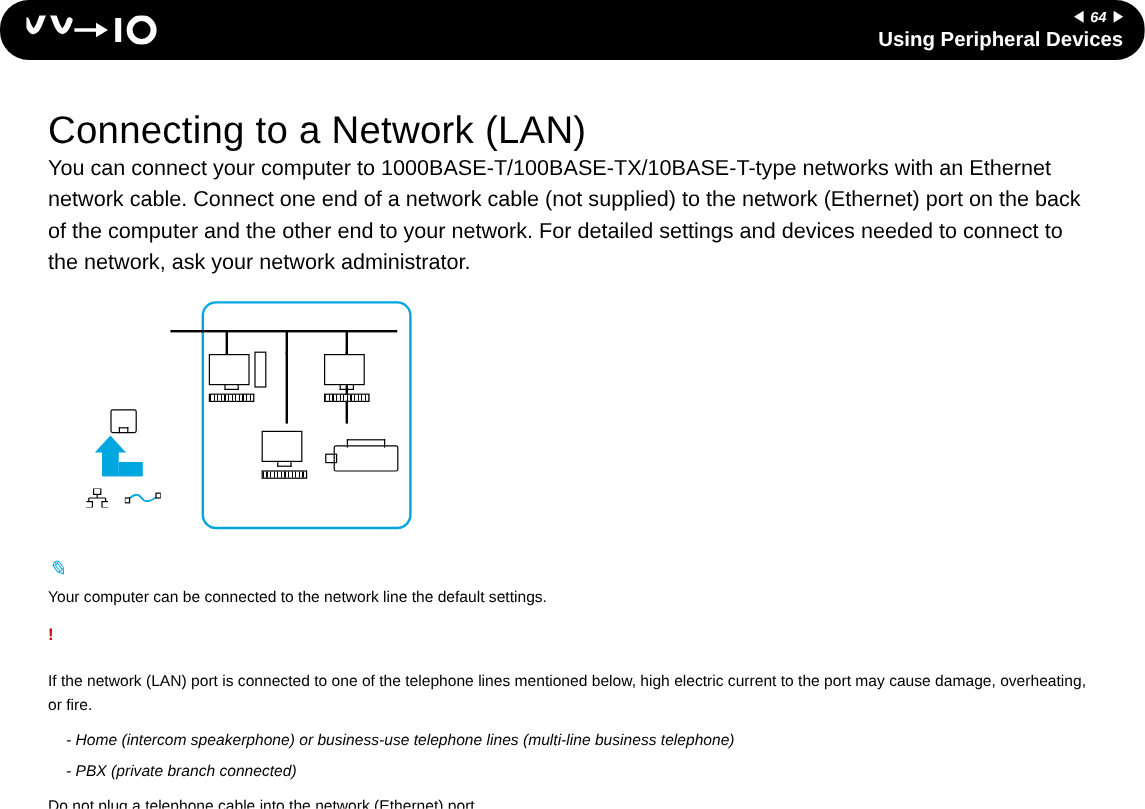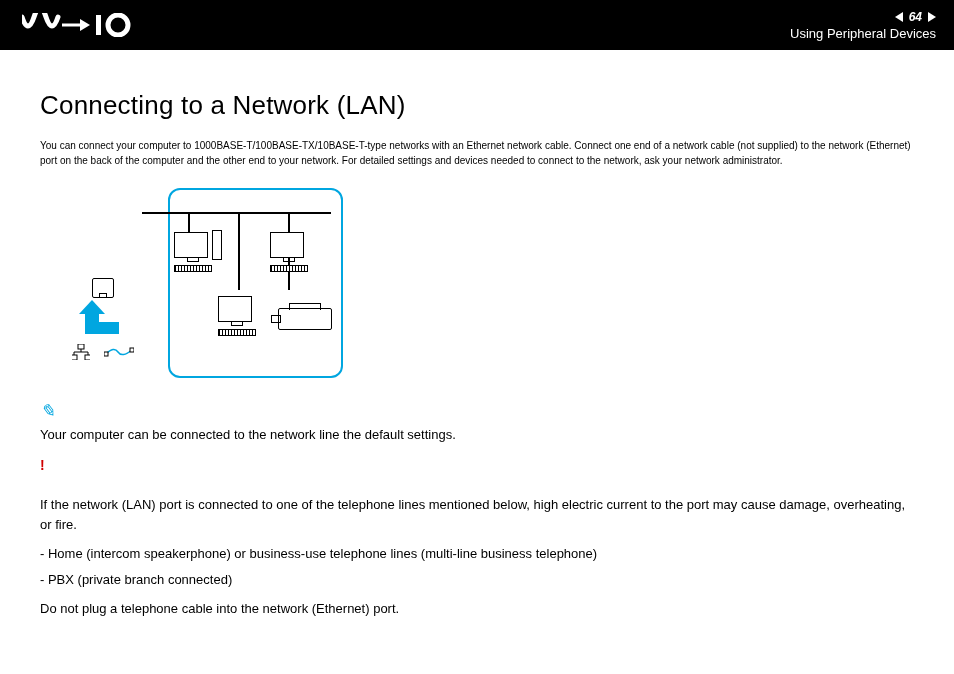--- a/index.html
+++ b/index.html
@@ -1,27 +1,27 @@
 <!DOCTYPE html>
 <html><head>
 <meta charset="utf-8">
 <style>
   * { margin: 0; padding: 0; box-sizing: border-box; }
   body { width: 954px; height: 674px; font-family: Arial, Helvetica, sans-serif; background: #fff; color: #000; }
-  .header { height: 50px; background: #000; color: #fff; display: flex; align-items: center; justify-content: space-between; padding: 0 18px 0 22px; }
+  .header { height: 50px; background: #000; color: #fff; display: flex; align-items: center; justify-content: space-between; padding: 0 18px 0 22px; border-radius: 24px; }
   .logo { display: flex; align-items: center; }
   .headright { display: flex; flex-direction: column; align-items: flex-end; font-size: 12px; }
   .pager { display: flex; align-items: center; gap: 6px; font-style: italic; font-weight: bold; margin-bottom: 2px; }
   .arrow { width: 0; height: 0; }
   .arrow-left { border-top: 5px solid transparent; border-bottom: 5px solid transparent; border-right: 8px solid #fff; }
   .arrow-right { border-top: 5px solid transparent; border-bottom: 5px solid transparent; border-left: 8px solid #fff; }
-  .section-title { font-weight: normal; font-size: 13px; }
+  .section-title { font-weight: bold; font-size: 17px; }
   .content { padding: 40px 40px 0 40px; }
-  h1 { font-weight: 400; font-size: 26px; margin-bottom: 18px; letter-spacing: 0.2px; }
-  .intro { font-size: 10px; line-height: 1.45; margin-bottom: 20px; }
+  h1 { font-weight: 400; font-size: 32px; letter-spacing: 0.2px; }
+  .intro { font-size: 18px; line-height: 1.45; margin-bottom: 20px; }
   .diagram-row { display: flex; align-items: flex-start; gap: 24px; margin: 10px 0 20px 32px; }
   .jack-col { display: flex; flex-direction: column; align-items: center; width: 62px; margin-top: 90px; }
   .jack { width: 22px; height: 20px; border: 1.8px solid #000; border-radius: 2px; position: relative; margin-bottom: 6px; }
   .jack::after { content: ""; position: absolute; bottom: -1px; left: 6px; width: 6px; height: 4px; border: 1.5px solid #000; border-bottom: none; }
   .up-arrow { width: 14px; height: 22px; background: #00a6e0; position: relative; margin: 2px 0 4px 0; }
   .up-arrow::before { content: ""; position: absolute; top: -12px; left: -6px; width: 0; height: 0; border-left: 13px solid transparent; border-right: 13px solid transparent; border-bottom: 14px solid #00a6e0; }
   .up-arrow::after { content: ""; position: absolute; bottom: 0; left: 14px; width: 20px; height: 12px; background: #00a6e0; }
   .net-icon { font-size: 11px; margin-right: auto; margin-top: -4px; }
   .net-icon-row { display:flex; align-items:flex-end; gap:6px; width:100%; justify-content:space-between; }
   .cable-sketch { font-size:16px; color:#000; }
@@ -33,21 +33,21 @@
   .mon::after { content:""; position:absolute; bottom:-5px; left:12px; width:10px; height:4px; border:1.5px solid #000; border-top:none; }
   .kb { width: 38px; height:7px; border:1.2px solid #000; margin-top:7px; background: repeating-linear-gradient(90deg,#000 0 1px,#fff 1px 3px); }
   .tower { width: 10px; height: 30px; border:1.5px solid #000; position:absolute; }
   .printer { position:absolute; width:54px; height:22px; border:1.5px solid #000; border-radius:2px; background:#fff; }
   .printer::before { content:""; position:absolute; top:-6px; left:10px; width:30px; height:6px; border:1.2px solid #000; border-bottom:none; }
   .printer::after { content:""; position:absolute; top:6px; left:-8px; width:8px; height:6px; border:1.2px solid #000; }
   .notes { font-size: 13px; line-height: 1.5; }
   .note-icon { color:#00a6e0; font-style: italic; font-size: 18px; font-family: 'Segoe Script','Comic Sans MS',cursive; }
   .warn-icon { color:#d00000; font-weight: bold; font-size: 14px; }
   .note-block { margin-bottom: 10px; }
-  .bullet { margin: 6px 0; }
+  .bullet { margin: 6px 15px; font-style: italic; }
   .final { margin-top: 10px; }
 </style>
 </head>
 <body>
 
 <div class="header">
   <div class="logo">
     <svg width="110" height="24" viewBox="0 0 110 24" fill="white">
       <path d="M0 4 Q6 22 12 4 Q18 -14 24 4 Q30 22 36 4" stroke="white" stroke-width="5" fill="none" stroke-linecap="round"></path>
       <path d="M40 12 L58 12" stroke="white" stroke-width="3"></path>

